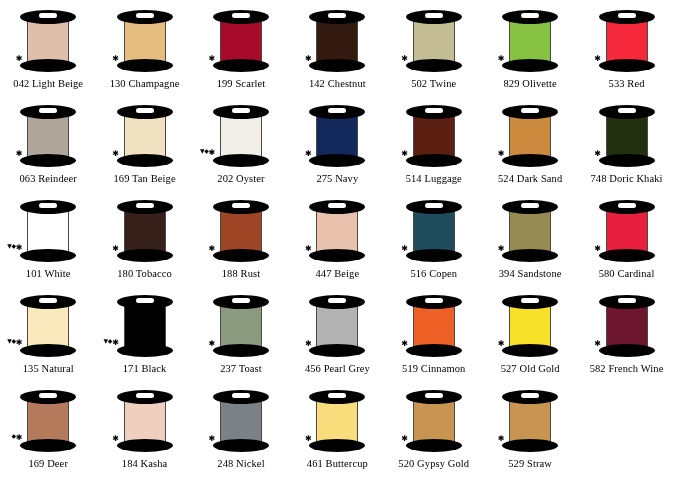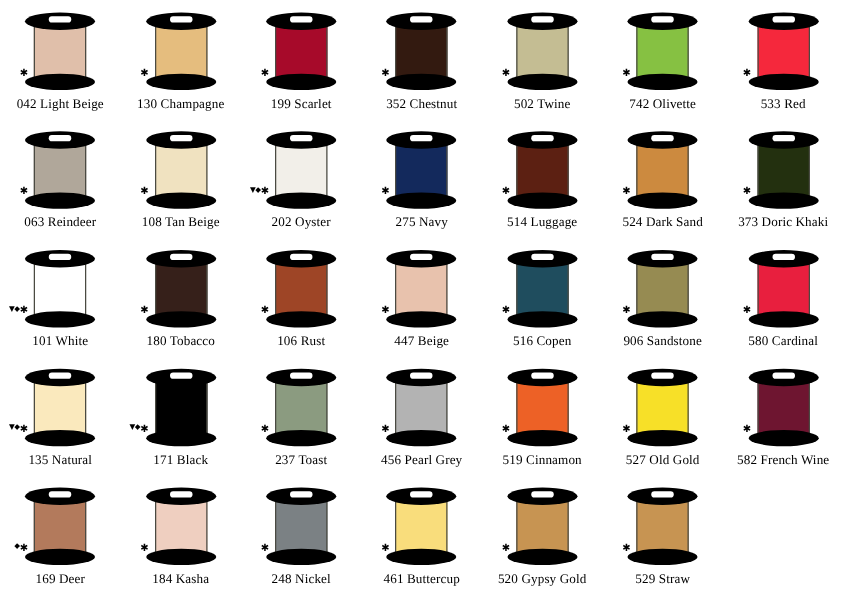--- a/index.html
+++ b/index.html
@@ -159,41 +159,41 @@
       <div class="swatch-label">199 Scarlet</div>
     </div>
     <div class="swatch-cell">
       <div class="spool">
         <div class="spool-body" style="background: rgb(51, 26, 16);"></div>
         <div class="spool-bottom" style="background: rgb(0, 0, 0);"></div>
         <div class="spool-top" style="background: rgb(0, 0, 0);"></div>
         <div class="spool-hole" style="background: rgb(255, 255, 255);"></div>
         <div class="marker"><span class="m-ast">✱</span></div>
       </div>
-      <div class="swatch-label">352 Chestnut</div>
+      <div class="swatch-label">142 Chestnut</div>
     </div>
     <div class="swatch-cell">
       <div class="spool">
         <div class="spool-body" style="background: rgb(196, 189, 147);"></div>
         <div class="spool-bottom" style="background: rgb(0, 0, 0);"></div>
         <div class="spool-top" style="background: rgb(0, 0, 0);"></div>
         <div class="spool-hole" style="background: rgb(255, 255, 255);"></div>
         <div class="marker"><span class="m-ast">✱</span></div>
       </div>
       <div class="swatch-label">502 Twine</div>
     </div>
     <div class="swatch-cell">
       <div class="spool">
         <div class="spool-body" style="background: rgb(134, 193, 66);"></div>
         <div class="spool-bottom" style="background: rgb(0, 0, 0);"></div>
         <div class="spool-top" style="background: rgb(0, 0, 0);"></div>
         <div class="spool-hole" style="background: rgb(255, 255, 255);"></div>
         <div class="marker"><span class="m-ast">✱</span></div>
       </div>
-      <div class="swatch-label">742 Olivette</div>
+      <div class="swatch-label">829 Olivette</div>
     </div>
     <div class="swatch-cell">
       <div class="spool">
         <div class="spool-body" style="background: rgb(245, 40, 60);"></div>
         <div class="spool-bottom" style="background: rgb(0, 0, 0);"></div>
         <div class="spool-top" style="background: rgb(0, 0, 0);"></div>
         <div class="spool-hole" style="background: rgb(255, 255, 255);"></div>
         <div class="marker"><span class="m-ast">✱</span></div>
       </div>
       <div class="swatch-label">533 Red</div>
@@ -209,21 +209,21 @@
       <div class="swatch-label">063 Reindeer</div>
     </div>
     <div class="swatch-cell">
       <div class="spool">
         <div class="spool-body" style="background: rgb(240, 226, 192);"></div>
         <div class="spool-bottom" style="background: rgb(0, 0, 0);"></div>
         <div class="spool-top" style="background: rgb(0, 0, 0);"></div>
         <div class="spool-hole" style="background: rgb(255, 255, 255);"></div>
         <div class="marker"><span class="m-ast">✱</span></div>
       </div>
-      <div class="swatch-label">108 Tan Beige</div>
+      <div class="swatch-label">169 Tan Beige</div>
     </div>
     <div class="swatch-cell">
       <div class="spool">
         <div class="spool-body" style="background: rgb(242, 239, 233);"></div>
         <div class="spool-bottom" style="background: rgb(0, 0, 0);"></div>
         <div class="spool-top" style="background: rgb(0, 0, 0);"></div>
         <div class="spool-hole" style="background: rgb(255, 255, 255);"></div>
         <div class="marker"><span class="m-tri">▼</span><span class="m-dia">◆</span><span class="m-ast">✱</span></div>
       </div>
       <div class="swatch-label">202 Oyster</div>
@@ -259,21 +259,21 @@
       <div class="swatch-label">524 Dark Sand</div>
     </div>
     <div class="swatch-cell">
       <div class="spool">
         <div class="spool-body" style="background: rgb(35, 48, 15);"></div>
         <div class="spool-bottom" style="background: rgb(0, 0, 0);"></div>
         <div class="spool-top" style="background: rgb(0, 0, 0);"></div>
         <div class="spool-hole" style="background: rgb(255, 255, 255);"></div>
         <div class="marker"><span class="m-ast">✱</span></div>
       </div>
-      <div class="swatch-label">373 Doric Khaki</div>
+      <div class="swatch-label">748 Doric Khaki</div>
     </div>
     <div class="swatch-cell">
       <div class="spool">
         <div class="spool-body" style="background: rgb(255, 255, 255);"></div>
         <div class="spool-bottom" style="background: rgb(0, 0, 0);"></div>
         <div class="spool-top" style="background: rgb(0, 0, 0);"></div>
         <div class="spool-hole" style="background: rgb(255, 255, 255);"></div>
         <div class="marker"><span class="m-tri">▼</span><span class="m-dia">◆</span><span class="m-ast">✱</span></div>
       </div>
       <div class="swatch-label">101 White</div>
@@ -289,21 +289,21 @@
       <div class="swatch-label">180 Tobacco</div>
     </div>
     <div class="swatch-cell">
       <div class="spool">
         <div class="spool-body" style="background: rgb(158, 69, 38);"></div>
         <div class="spool-bottom" style="background: rgb(0, 0, 0);"></div>
         <div class="spool-top" style="background: rgb(0, 0, 0);"></div>
         <div class="spool-hole" style="background: rgb(255, 255, 255);"></div>
         <div class="marker"><span class="m-ast">✱</span></div>
       </div>
-      <div class="swatch-label">106 Rust</div>
+      <div class="swatch-label">188 Rust</div>
     </div>
     <div class="swatch-cell">
       <div class="spool">
         <div class="spool-body" style="background: rgb(232, 194, 173);"></div>
         <div class="spool-bottom" style="background: rgb(0, 0, 0);"></div>
         <div class="spool-top" style="background: rgb(0, 0, 0);"></div>
         <div class="spool-hole" style="background: rgb(255, 255, 255);"></div>
         <div class="marker"><span class="m-ast">✱</span></div>
       </div>
       <div class="swatch-label">447 Beige</div>
@@ -319,21 +319,21 @@
       <div class="swatch-label">516 Copen</div>
     </div>
     <div class="swatch-cell">
       <div class="spool">
         <div class="spool-body" style="background: rgb(150, 139, 82);"></div>
         <div class="spool-bottom" style="background: rgb(0, 0, 0);"></div>
         <div class="spool-top" style="background: rgb(0, 0, 0);"></div>
         <div class="spool-hole" style="background: rgb(255, 255, 255);"></div>
         <div class="marker"><span class="m-ast">✱</span></div>
       </div>
-      <div class="swatch-label">906 Sandstone</div>
+      <div class="swatch-label">394 Sandstone</div>
     </div>
     <div class="swatch-cell">
       <div class="spool">
         <div class="spool-body" style="background: rgb(232, 31, 62);"></div>
         <div class="spool-bottom" style="background: rgb(0, 0, 0);"></div>
         <div class="spool-top" style="background: rgb(0, 0, 0);"></div>
         <div class="spool-hole" style="background: rgb(255, 255, 255);"></div>
         <div class="marker"><span class="m-ast">✱</span></div>
       </div>
       <div class="swatch-label">580 Cardinal</div>

